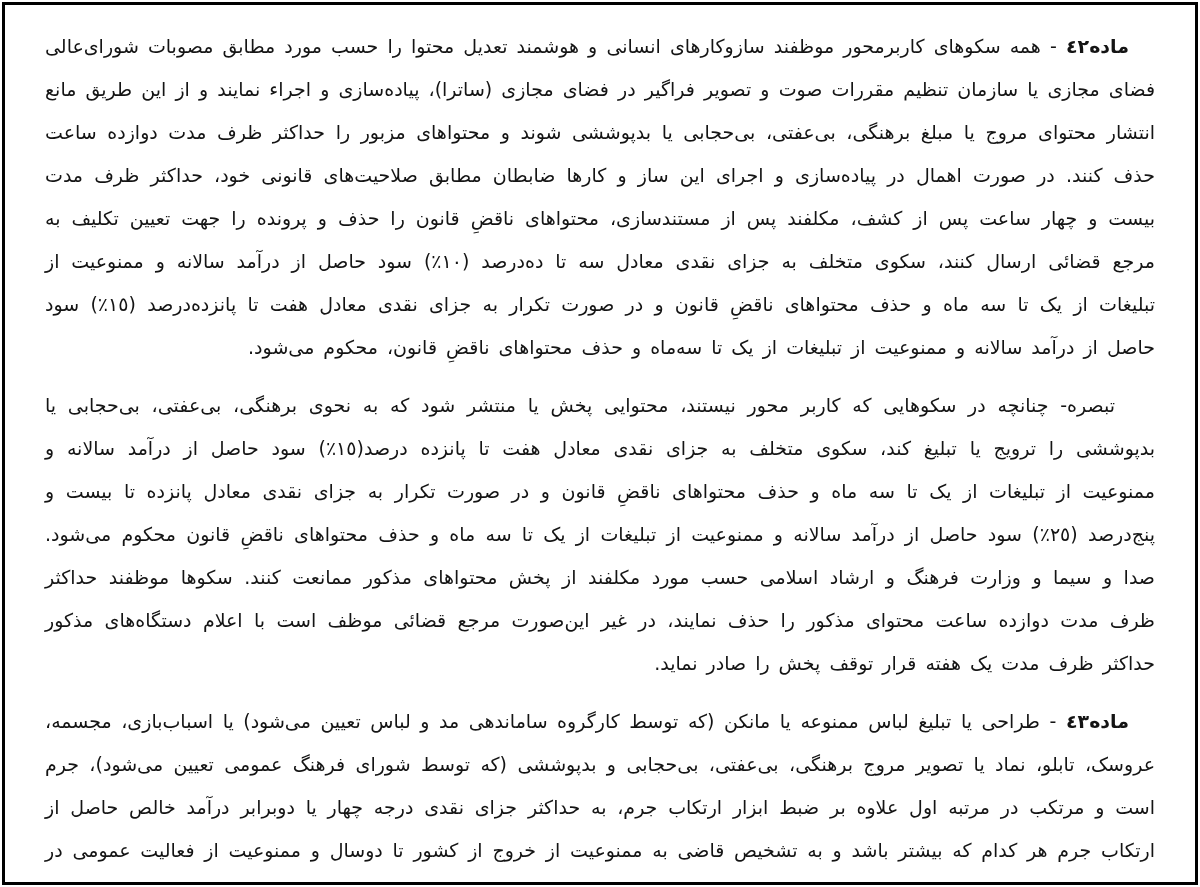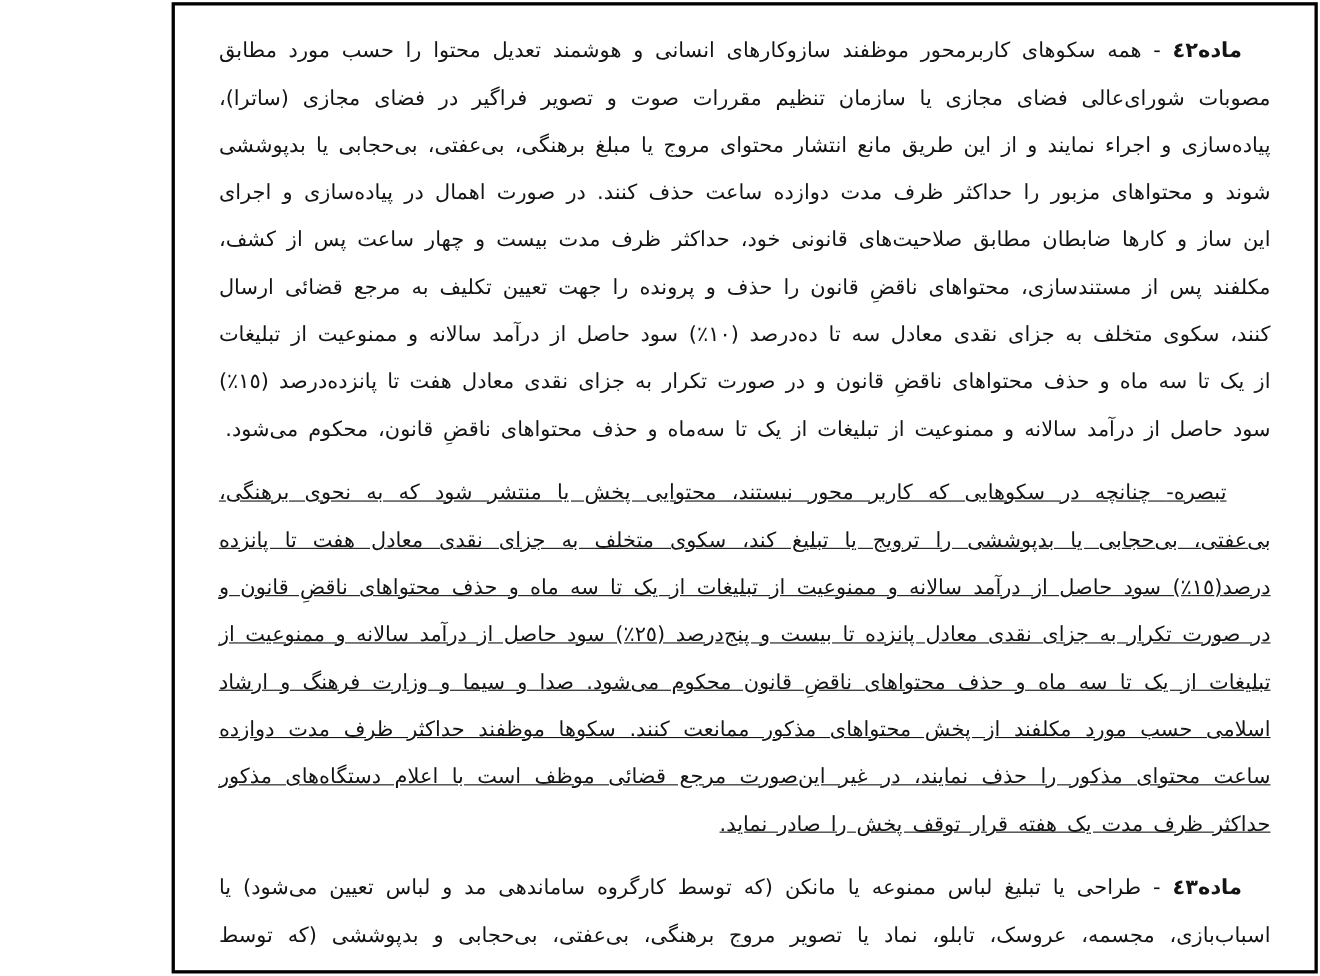--- a/index.html
+++ b/index.html
@@ -7,42 +7,42 @@
     padding: 0;
     background: #ffffff;
   }
   body {
     width: 1200px;
     height: 887px;
     overflow: hidden;
   }
   .page-frame {
     box-sizing: border-box;
-    width: 1042px;
+    width: 1196px;
     height: 883px;
     margin: 2px;
     border: 3px solid #000000;
     background: #ffffff;
     overflow: hidden;
     direction: rtl;
     padding: 20px 40px 0 40px;
   }
   .doc-para {
     font-family: "DejaVu Sans", sans-serif;
     font-size: 19px;
     line-height: 43px;
     color: #141414;
     text-align: justify;
     direction: rtl;
     unicode-bidi: plaintext;
     word-spacing: 3px;
     margin: 0 0 15px 0;
   }
   .indent-article { text-indent: 26px; }
-  .indent-note    { text-indent: 40px; text-decoration: underline; }
+  .indent-note    { text-indent: 40px; }
   .article-label  { font-weight: bold; }
   .note-label     { font-weight: normal; }
 </style>
 </head>
 <body>
 
 <div class="page-frame">
 
   <p class="doc-para indent-article"><span class="article-label">ماده٤٢</span><span> - همه سکوهای کاربرمحور موظفند سازوکارهای انسانی و هوشمند تعدیل محتوا را حسب مورد مطابق مصوبات شورای‌عالی فضای مجازی یا سازمان تنظیم مقررات صوت و تصویر فراگیر در فضای مجازی (ساترا)، پیاده‌سازی و اجراء نمایند و از این طریق مانع انتشار محتوای مروج یا مبلغ برهنگی، بی‌عفتی، بی‌حجابی یا بدپوششی شوند و محتواهای مزبور را حداکثر ظرف مدت دوازده ساعت حذف کنند. در صورت اهمال در پیاده‌سازی و اجرای این ساز و کارها ضابطان مطابق صلاحیت‌های قانونی خود، حداکثر ظرف مدت بیست و چهار ساعت پس از کشف، مکلفند پس از مستندسازی، محتواهای ناقضِ قانون را حذف و پرونده را جهت تعیین تکلیف به مرجع قضائی ارسال کنند، سکوی متخلف به جزای نقدی معادل سه تا ده‌درصد (١٠٪) سود حاصل از درآمد سالانه و ممنوعیت از تبلیغات از یک تا سه ماه و حذف محتواهای ناقضِ قانون و در صورت تکرار به جزای نقدی معادل هفت تا پانزده‌درصد (١٥٪) سود حاصل از درآمد سالانه و ممنوعیت از تبلیغات از یک تا سه‌ماه و حذف محتواهای ناقضِ قانون، محکوم می‌شود.</span></p>
 

